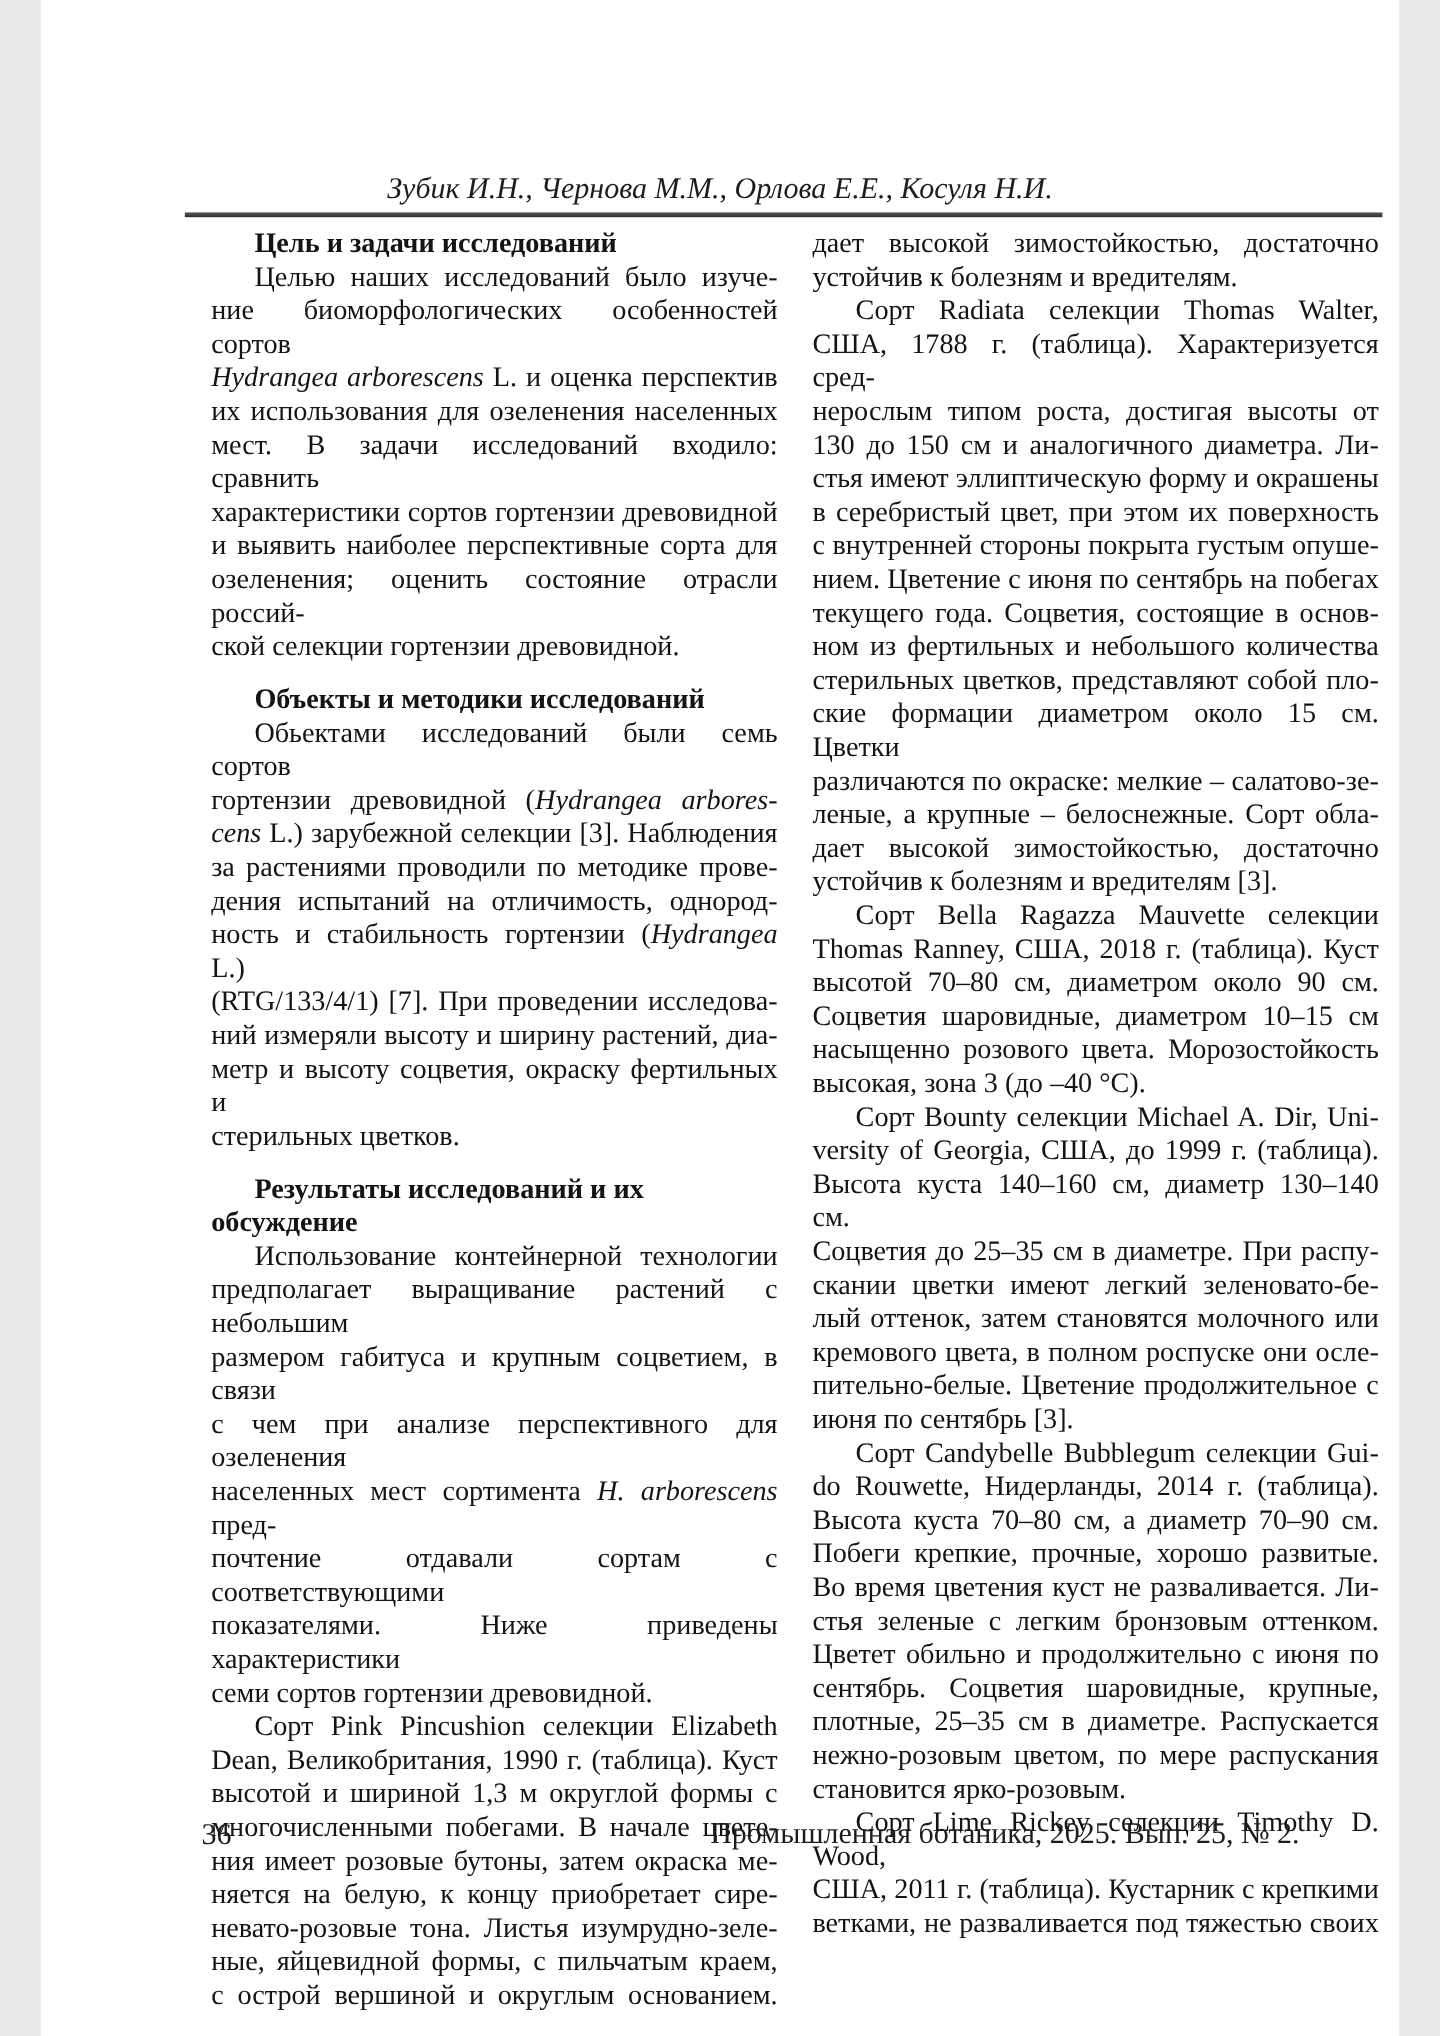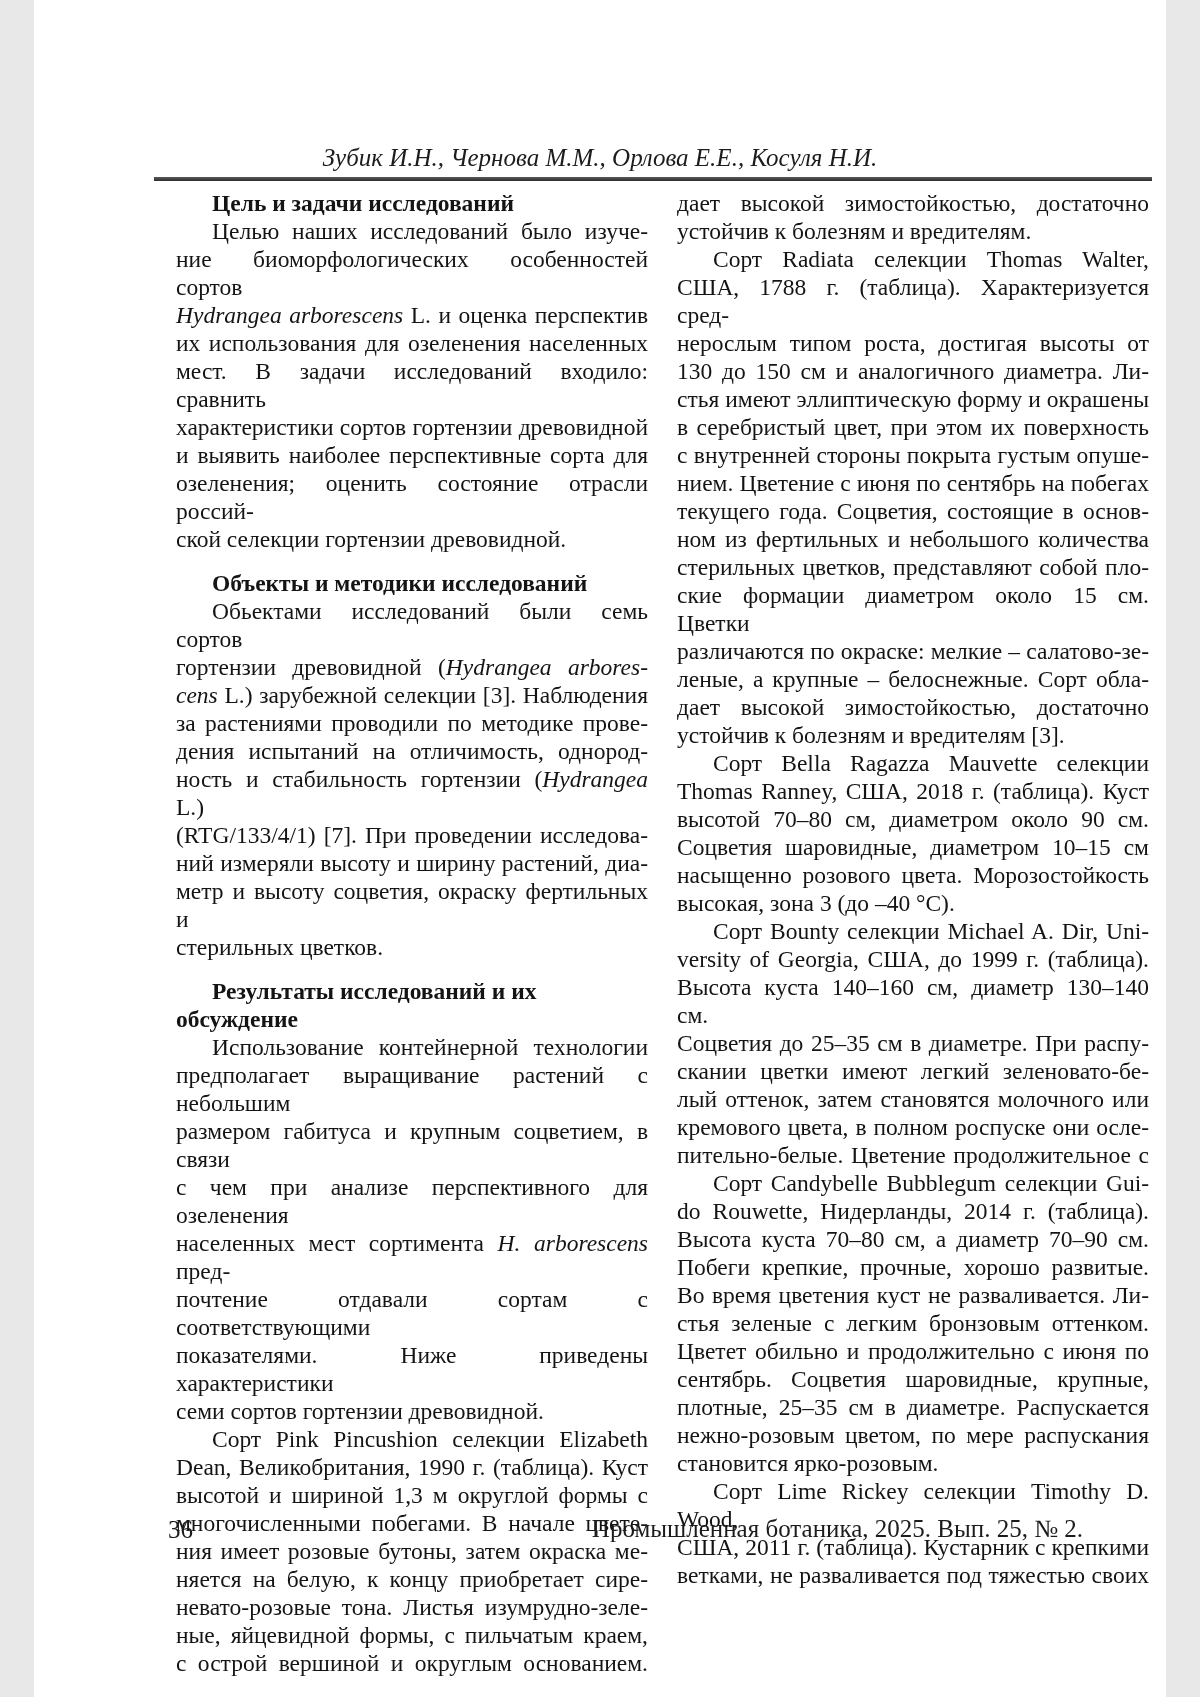--- a/index.html
+++ b/index.html
@@ -160,20 +160,21 @@
       </div>
       <div class="para">
         <div class="line indent"><span>Сорт Bounty селекции Michael A. Dir, Uni-</span></div>
         <div class="line"><span>versity of Georgia, США, до 1999 г. (таблица).</span></div>
         <div class="line"><span>Высота куста 140–160 см, диаметр 130–140 см.</span></div>
         <div class="line"><span>Соцветия до 25–35 см в диаметре. При распу-</span></div>
         <div class="line"><span>скании цветки имеют легкий зеленовато-бе-</span></div>
         <div class="line"><span>лый оттенок, затем становятся молочного или</span></div>
         <div class="line"><span>кремового цвета, в полном роспуске они осле-</span></div>
         <div class="line"><span>пительно-белые. Цветение продолжительное с</span></div>
+        <div class="line last"><span>июня по сентябрь [3].</span></div>
       </div>
       <div class="para">
         <div class="line indent"><span>Сорт Candybelle Bubblegum селекции Gui-</span></div>
         <div class="line"><span>do Rouwette, Нидерланды, 2014 г. (таблица).</span></div>
         <div class="line"><span>Высота куста 70–80 см, а диаметр 70–90 см.</span></div>
         <div class="line"><span>Побеги крепкие, прочные, хорошо развитые.</span></div>
         <div class="line"><span>Во время цветения куст не разваливается. Ли-</span></div>
         <div class="line"><span>стья зеленые с легким бронзовым оттенком.</span></div>
         <div class="line"><span>Цветет обильно и продолжительно с июня по</span></div>
         <div class="line"><span>сентябрь. Соцветия шаровидные, крупные,</span></div>

